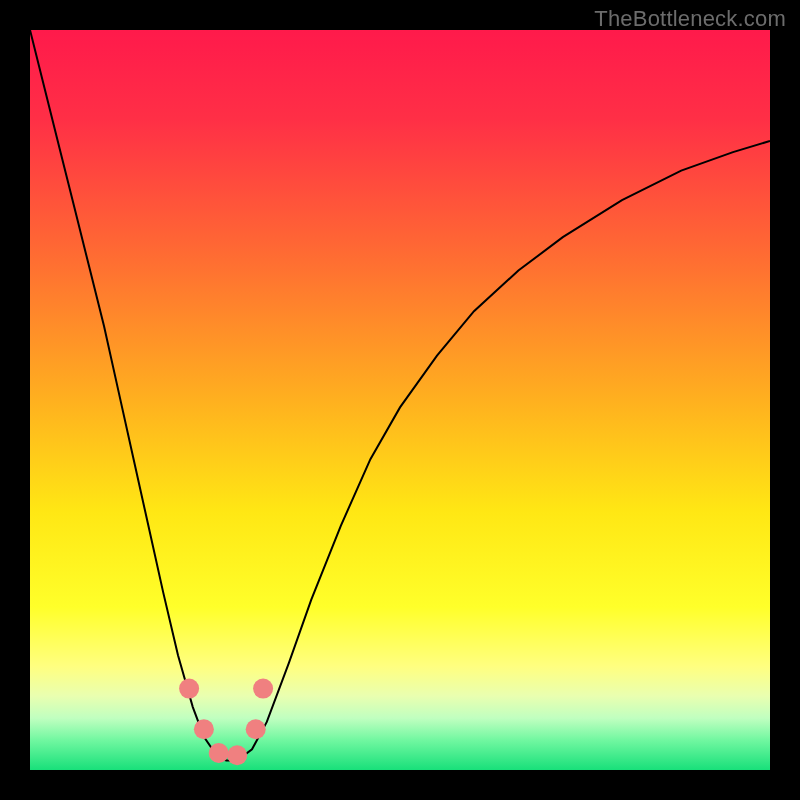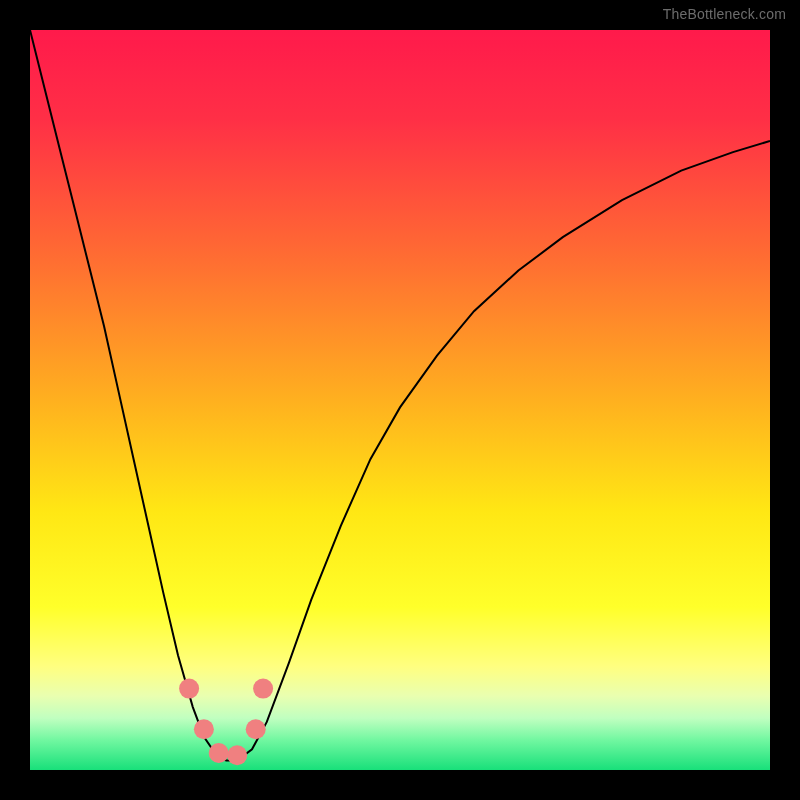--- a/index.html
+++ b/index.html
@@ -23,21 +23,21 @@
     top: 30px;
     left: 30px;
     width: 740px;
     height: 740px;
   }
   .watermark {
     position: absolute;
     top: 6px;
     right: 14px;
     color: #6c6c6c;
-    font-size: 14px;
+    font-size: 22px;
     font-weight: 500;
     letter-spacing: 0.2px;
     text-align: right;
   }
   svg {
     display: block;
   }
 </style>
 </head>
 <body>

